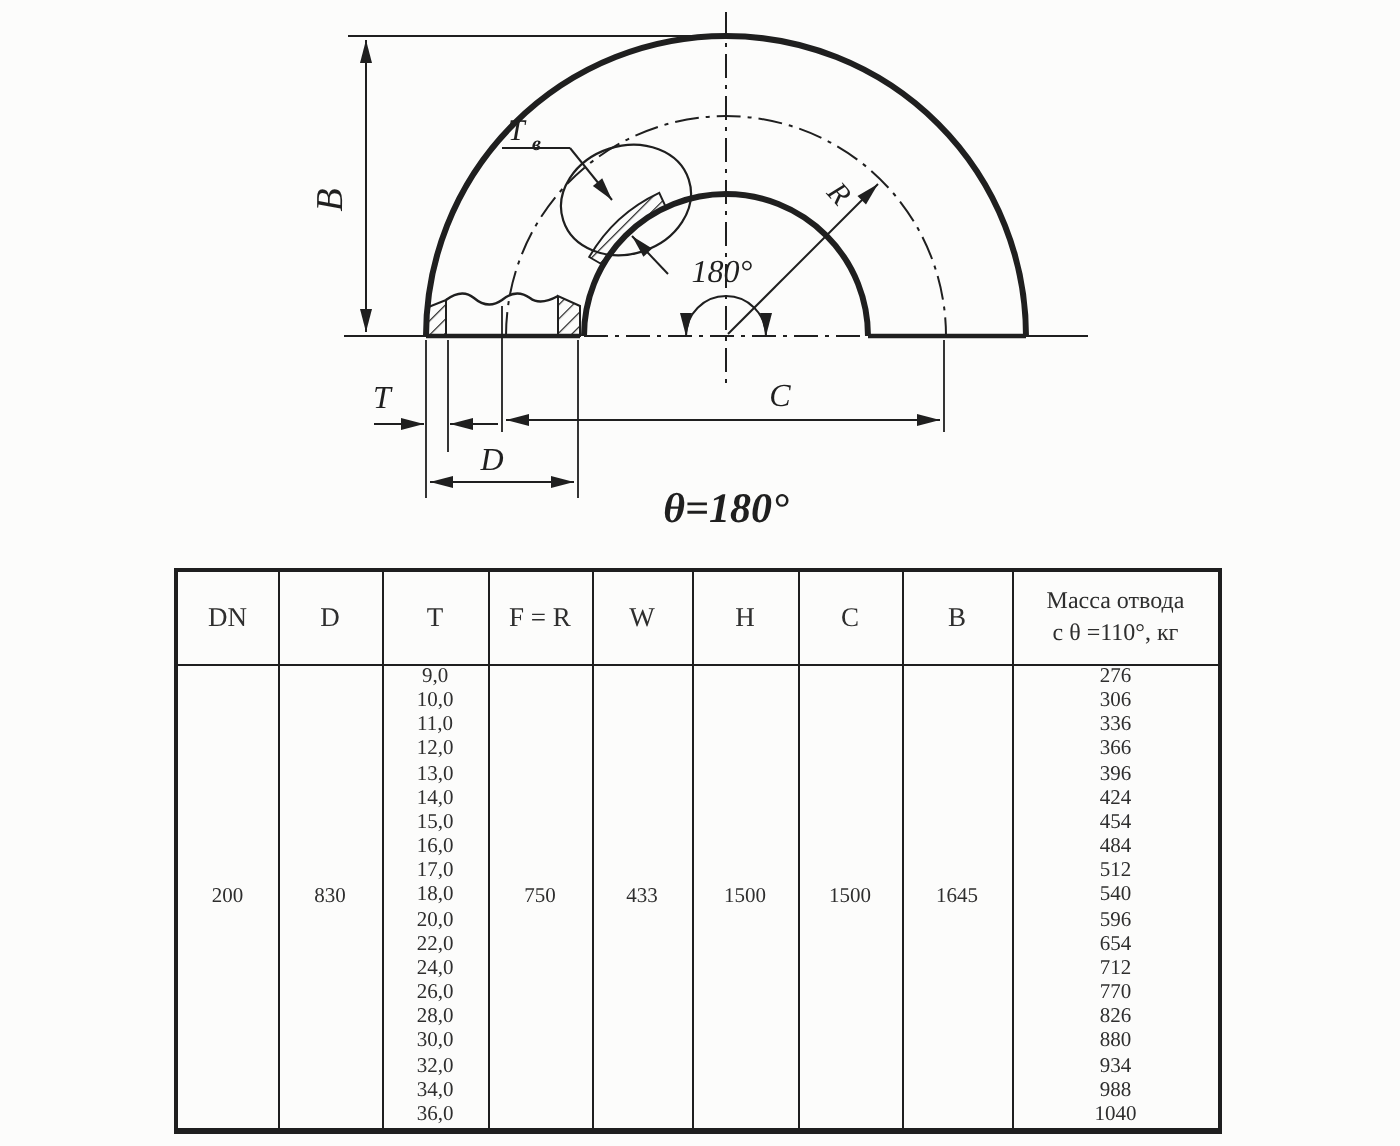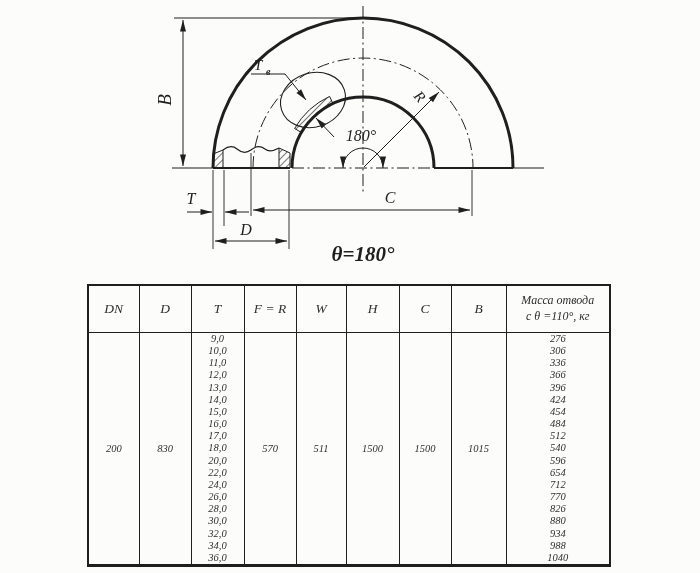--- a/index.html
+++ b/index.html
@@ -27,21 +27,20 @@
   .lbl-15 { font-size:15px; }
   .lbl-sub { font-size:10px; font-weight:bold; }
   .lbl-theta { font-size:21px; font-weight:bold; }
 
   
   table.spec {
     position:absolute; left:87px; top:284px;
     width:524px;
     border-collapse:collapse; table-layout:fixed;
     background:#fcfcfb;
-    font-style:italic;
   }
   .spec th, .spec td {
     border:1.4px solid #1f1f1f;
     text-align:center; vertical-align:middle;
     padding:0; font-weight:normal; color:#2e2e2e;
   }
   .spec { border:2px solid #1f1f1f; }
   .spec tr.body-row td { border-bottom:3px solid #1f1f1f;margin-left:24px; }
   .spec thead th { height:46px; font-size:13.5px; }
   .spec th.th-mass { font-size:12px; line-height:1.3; white-space:pre-line; }
@@ -170,25 +169,25 @@
 18,0
 20,0
 22,0
 24,0
 26,0
 28,0
 30,0
 32,0
 34,0
 36,0</td>
-        <td>570</td>
-        <td>511</td>
+        <td>750</td>
+        <td>433</td>
         <td>1500</td>
         <td>1500</td>
-        <td>1015</td>
+        <td>1645</td>
         <td class="multi">276
 306
 336
 366
 396
 424
 454
 484
 512
 540

